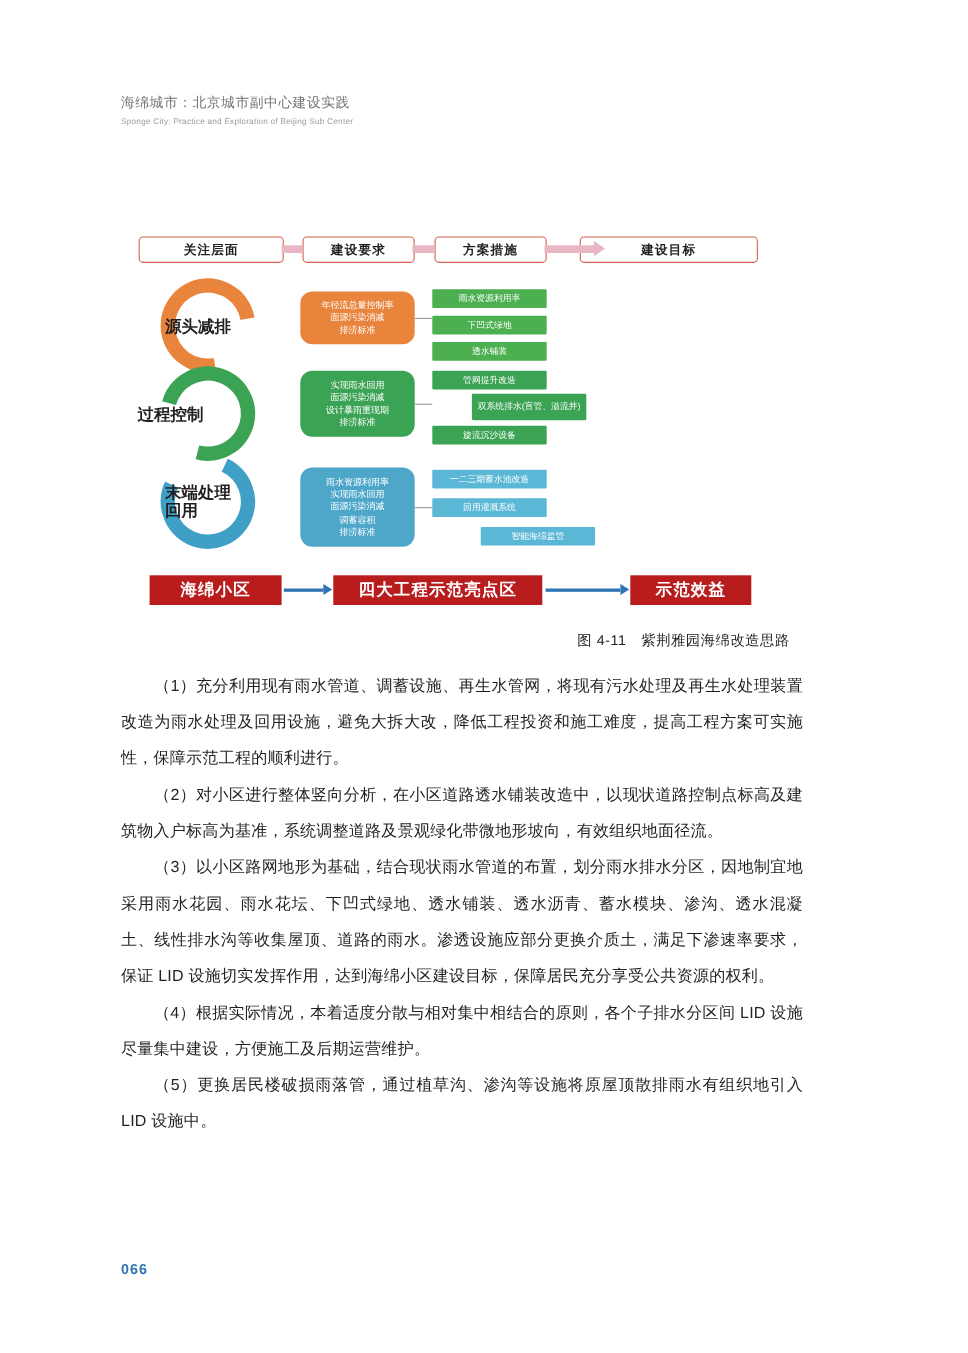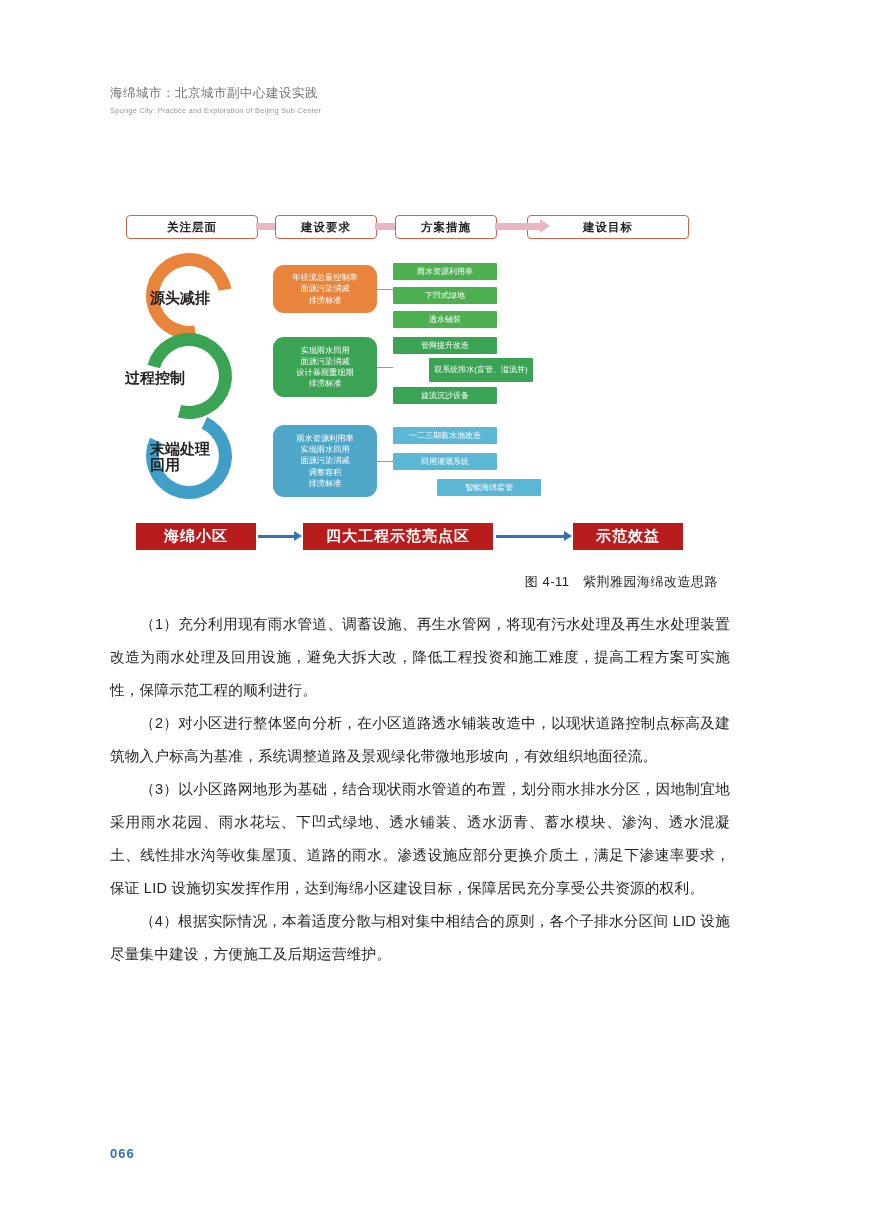--- a/index.html
+++ b/index.html
@@ -328,16 +328,17 @@
     <div class="arrow-blue-head" style="left:446px; top:326px;"></div>
   </div>
 
   <div class="figcaption">图 4-11　紫荆雅园海绵改造思路</div>
 
   <div class="body-text">
     <p class="para">（1）充分利用现有雨水管道、调蓄设施、再生水管网，将现有污水处理及再生水处理装置改造为雨水处理及回用设施，避免大拆大改，降低工程投资和施工难度，提高工程方案可实施性，保障示范工程的顺利进行。</p>
     <p class="para">（2）对小区进行整体竖向分析，在小区道路透水铺装改造中，以现状道路控制点标高及建筑物入户标高为基准，系统调整道路及景观绿化带微地形坡向，有效组织地面径流。</p>
     <p class="para">（3）以小区路网地形为基础，结合现状雨水管道的布置，划分雨水排水分区，因地制宜地采用雨水花园、雨水花坛、下凹式绿地、透水铺装、透水沥青、蓄水模块、渗沟、透水混凝土、线性排水沟等收集屋顶、道路的雨水。渗透设施应部分更换介质土，满足下渗速率要求，保证 LID 设施切实发挥作用，达到海绵小区建设目标，保障居民充分享受公共资源的权利。</p>
     <p class="para">（4）根据实际情况，本着适度分散与相对集中相结合的原则，各个子排水分区间 LID 设施尽量集中建设，方便施工及后期运营维护。</p>
+    <p class="para">（5）更换居民楼破损雨落管，通过植草沟、渗沟等设施将原屋顶散排雨水有组织地引入 LID 设施中。</p>
   </div>
 
   <div class="folio">066</div>
 </div>
 
 </body></html>

